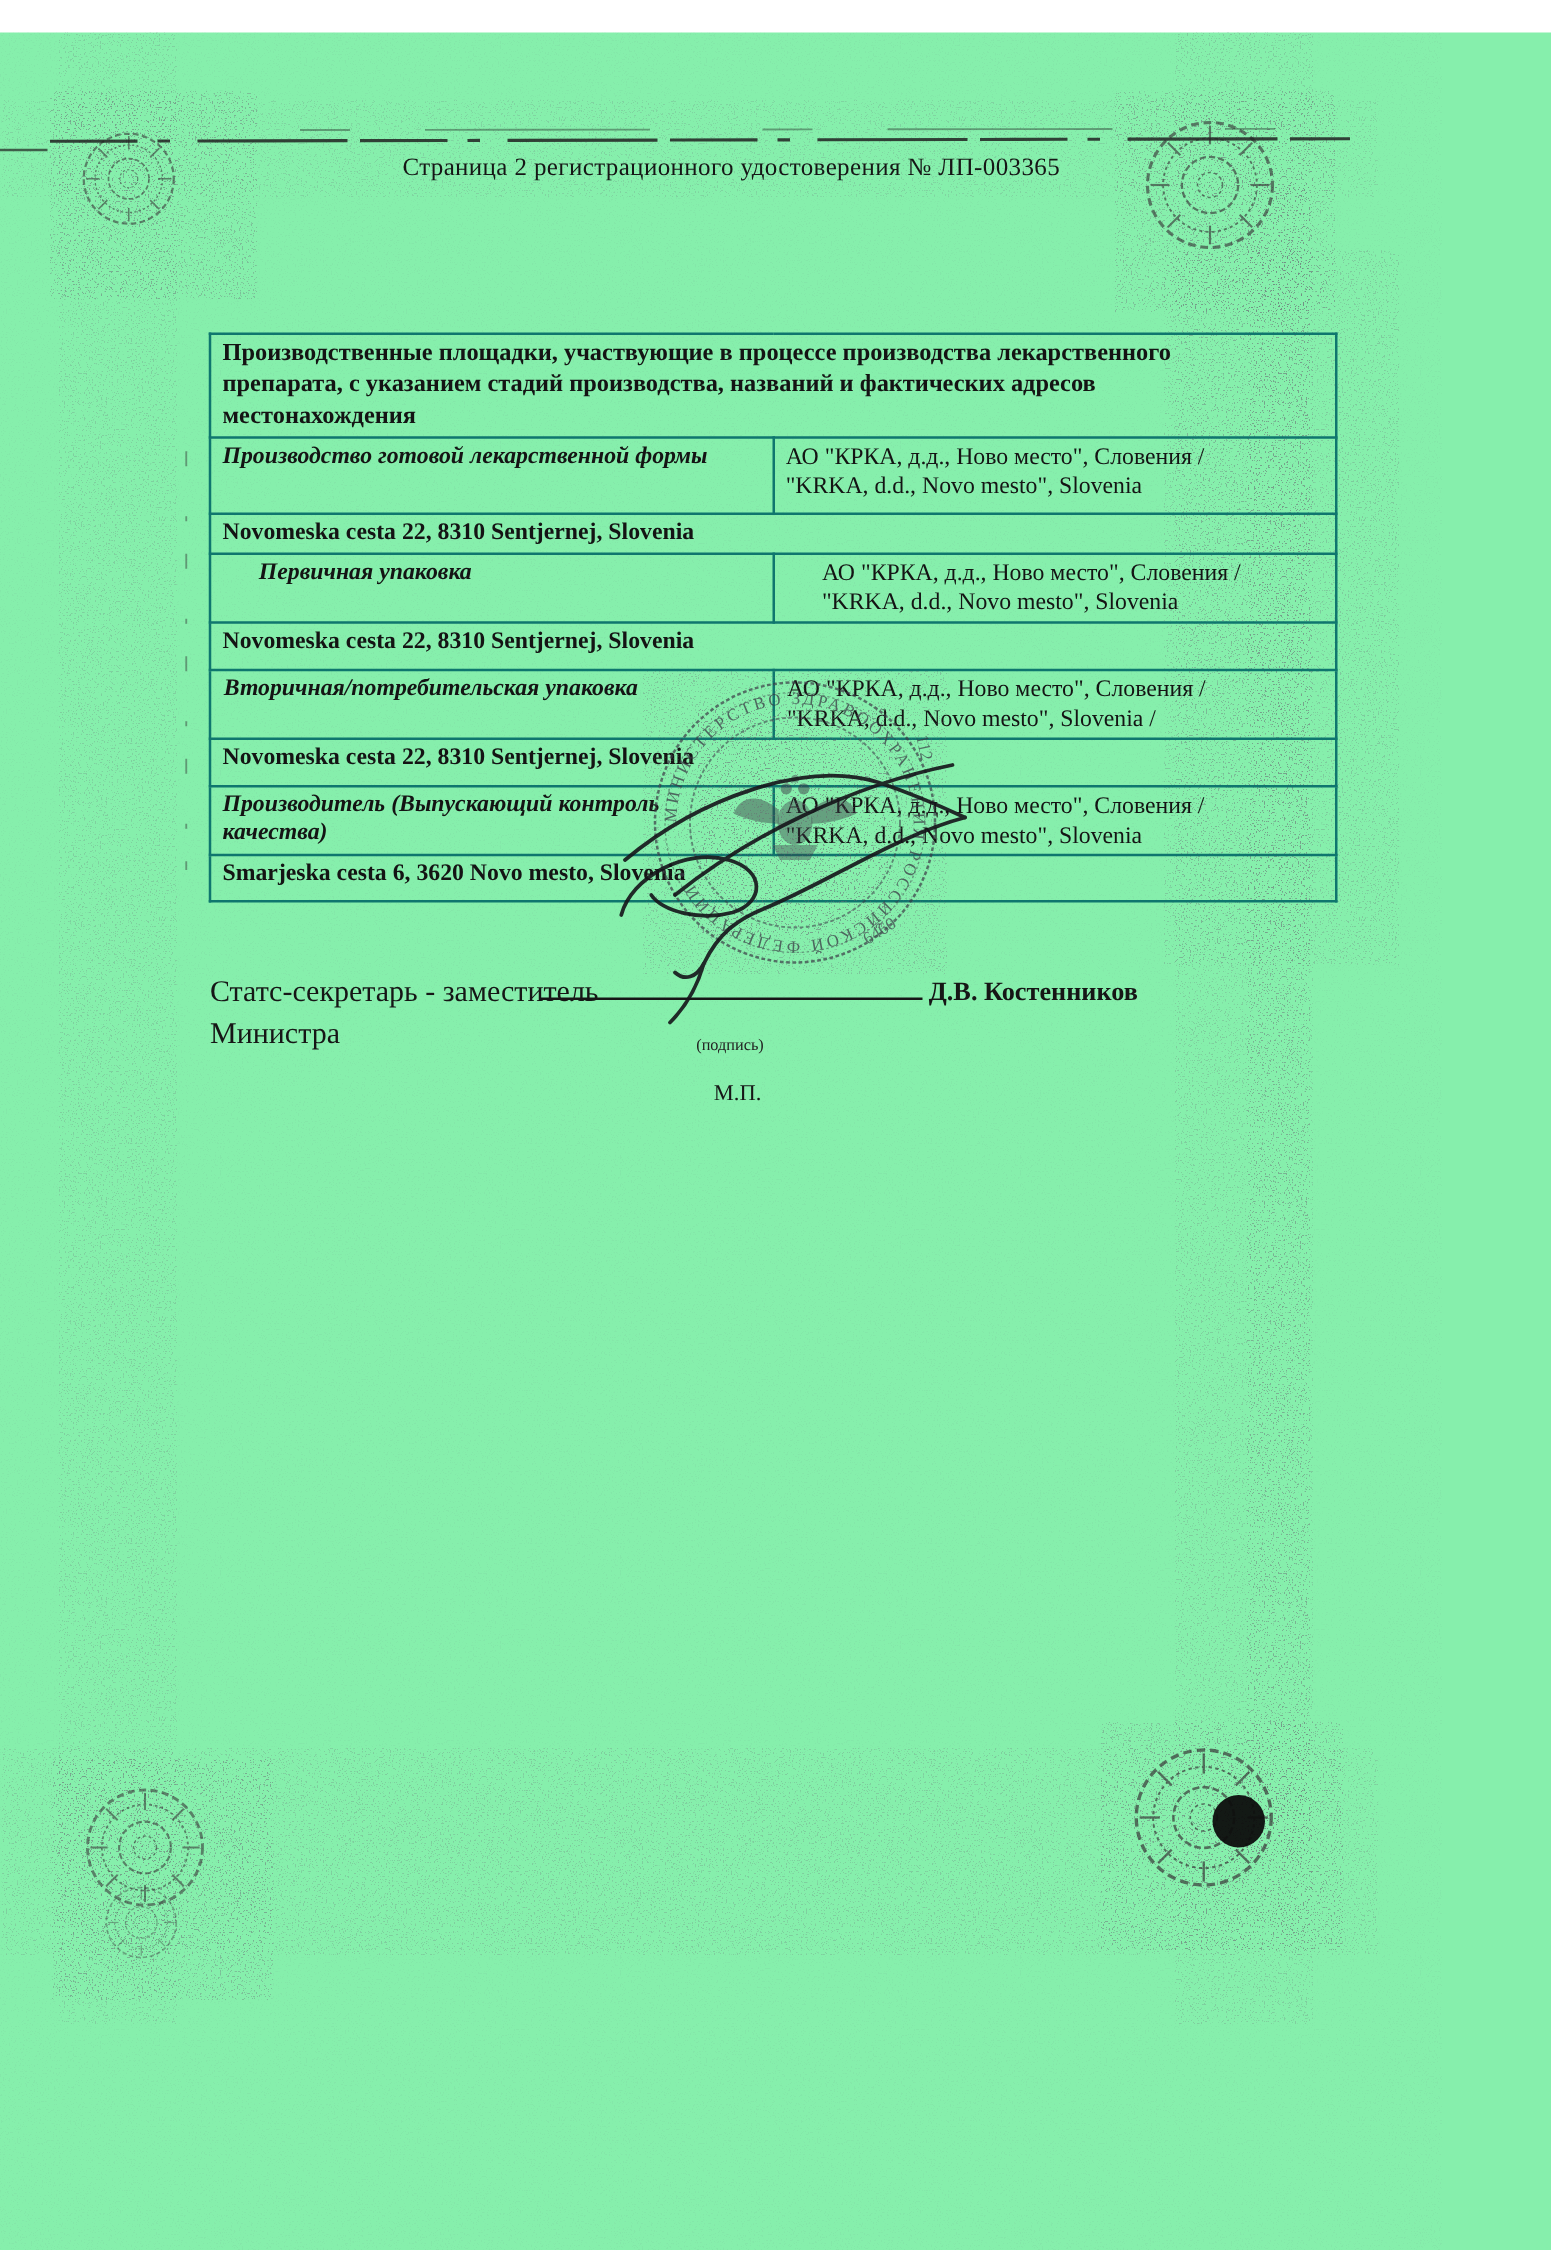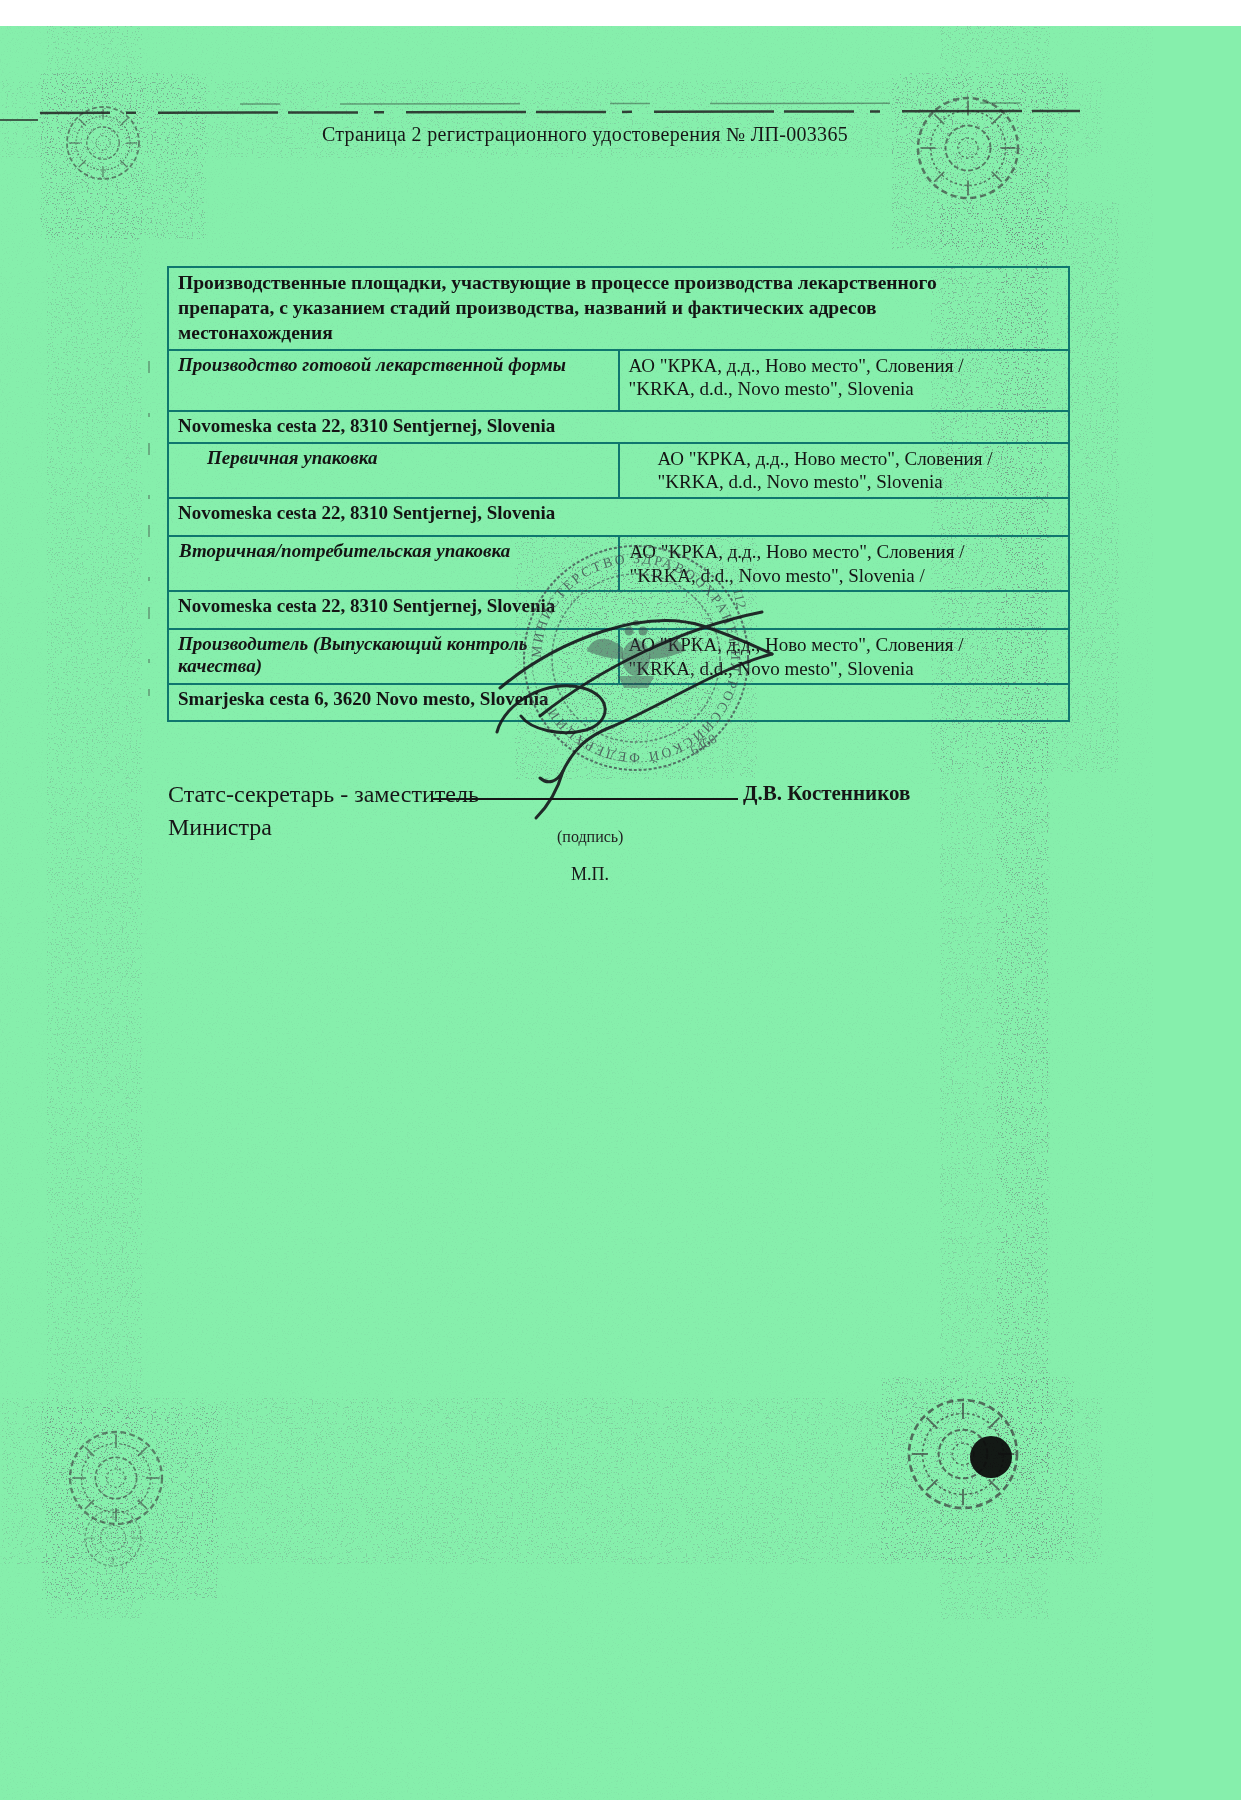--- a/index.html
+++ b/index.html
@@ -26,21 +26,21 @@
   tr.rC td{height:47px;padding-left:10px;} tr.aC td{height:30px;}
   tr.rD td{height:46px;} tr.aD td{height:29px;}
 
   .sig-title{position:absolute;left:168px;top:752px;z-index:1;
       font-size:24px;font-weight:normal;line-height:33px;color:#161616;}
   .signer{position:absolute;left:743px;top:755px;z-index:1;
       font-size:21px;font-weight:bold;color:#161616;}
   .sig-line{position:absolute;left:432px;top:772px;width:306px;height:2px;
       background:#161616;z-index:2;}
   .sig-caption{position:absolute;left:557px;top:802px;z-index:1;
-      font-size:16px;color:#222;}
+      font-size:13px;color:#222;}
   .seal-abbr{position:absolute;left:571px;top:838px;z-index:1;
       font-size:18px;color:#161616;}
 </style>
 </head>
 <body>
 
 <div class="page">
 
   <svg class="deco-svg" width="1241" height="1800" viewBox="0 0 1241 1800">
     <defs>

